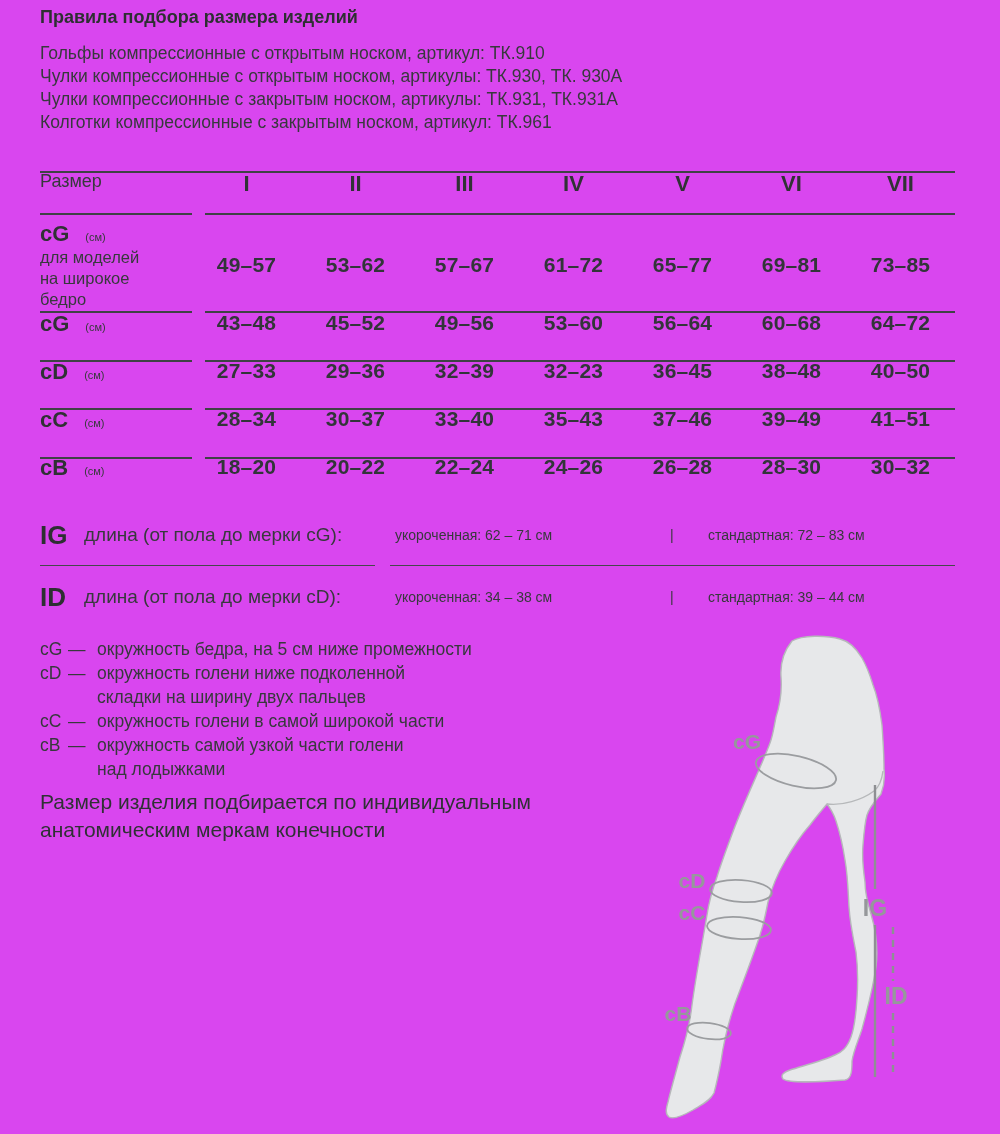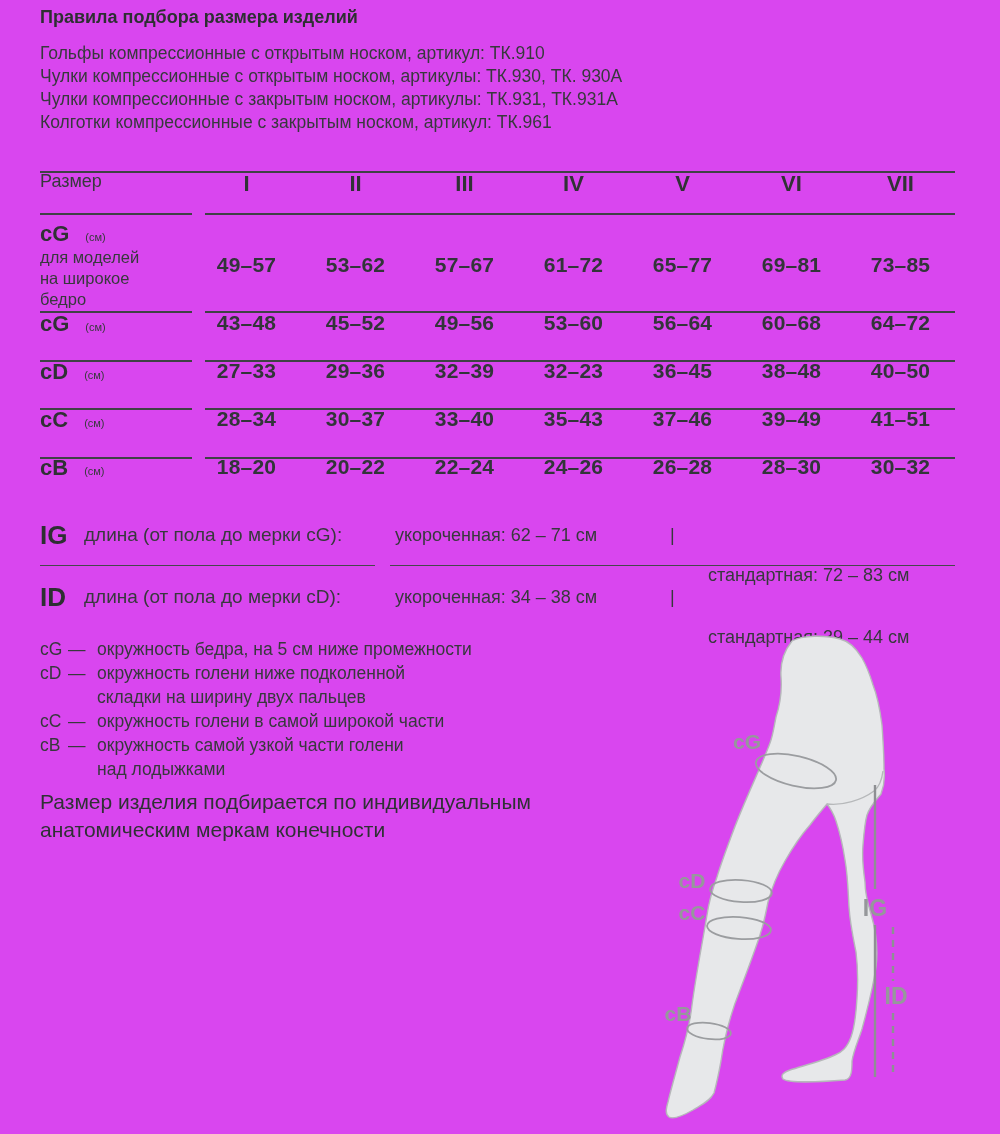--- a/index.html
+++ b/index.html
@@ -46,22 +46,22 @@
   .lbl-note{font-size:16.5px;line-height:21px;color:#37393c;}
   
   .len-row{position:absolute;left:40px;width:915px;height:60px;}
   .len-row .inner{position:absolute;top:50%;transform:translateY(-50%);white-space:nowrap;}
   .len-code{font-size:26px;font-weight:bold;color:#2d2f32;}
   .len-label{font-size:19px;color:#37393c;}
   .pos-code{left:0;}
   .pos-label{left:44px;}
   .pos-short{left:355px;}
   .pos-sep{left:630px;}
-  .pos-std{left:668px;margin-top:40px;}
-  .len-text{font-size:18px;color:#37393c;}
+  .pos-std{left:668px;}
+  .len-text{font-size:14px;color:#37393c;}
   .len-divider{position:absolute;top:565px;height:0;}
   .seg{position:absolute;border-top:1.5px solid #46484b;height:0;}
   .seg-l{left:40px;width:335px;}
   .seg-r{left:390px;width:565px;}
   
   .legend{position:absolute;left:40px;top:637px;font-size:17.5px;line-height:24px;color:#37393c;}
   .lg-item{display:flex;}
   .lg-code{width:28px;flex:none;}
   .lg-dash{width:29px;flex:none;}
   .lg-text{flex:none;white-space:nowrap;}

